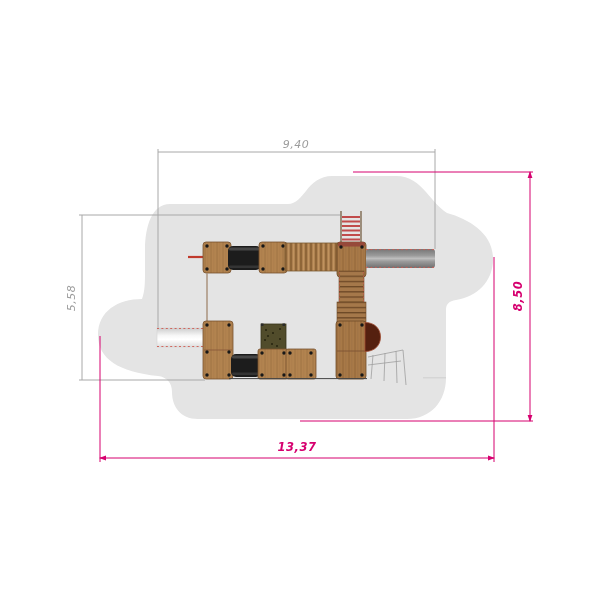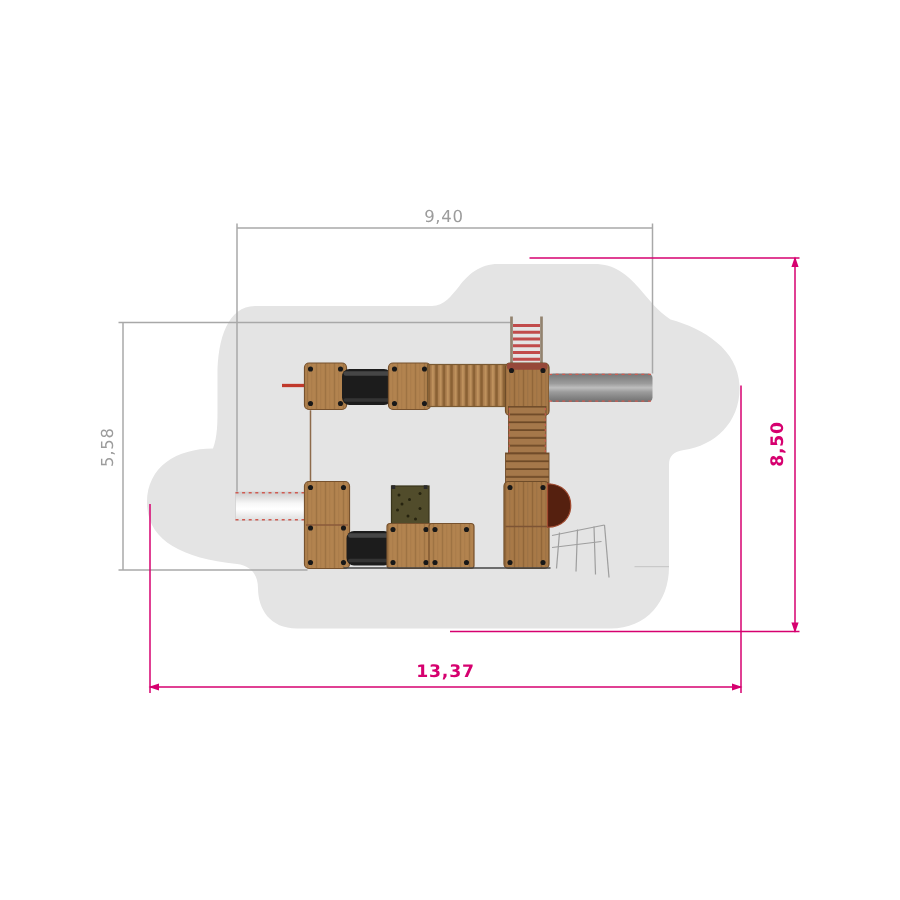--- a/index.html
+++ b/index.html
@@ -1,16 +1,16 @@
 <!DOCTYPE html>
 <html><head>
 <meta charset="utf-8">
 <style>
   html,body{margin:0;padding:0;background:#ffffff;}
-  .canvas{width:600px;height:600px;position:relative;background:#fff;overflow:hidden;}
+  .canvas{width:600px;height:600px;position:relative;background:#fff;overflow:hidden;font-style:italic;}
   svg{display:block;}
   text{font-family:"DejaVu Sans","Liberation Sans",sans-serif;}
   .dim-gray-text{font-size:11px;letter-spacing:0.5px;}
   .dim-pink-text{font-size:11.5px;letter-spacing:0.5px;font-weight:bold;}
 </style>
 </head>
 <body>
 
 <div class="canvas">
 <svg width="600" height="600" viewBox="0 0 600 600" xmlns="http://www.w3.org/2000/svg">

